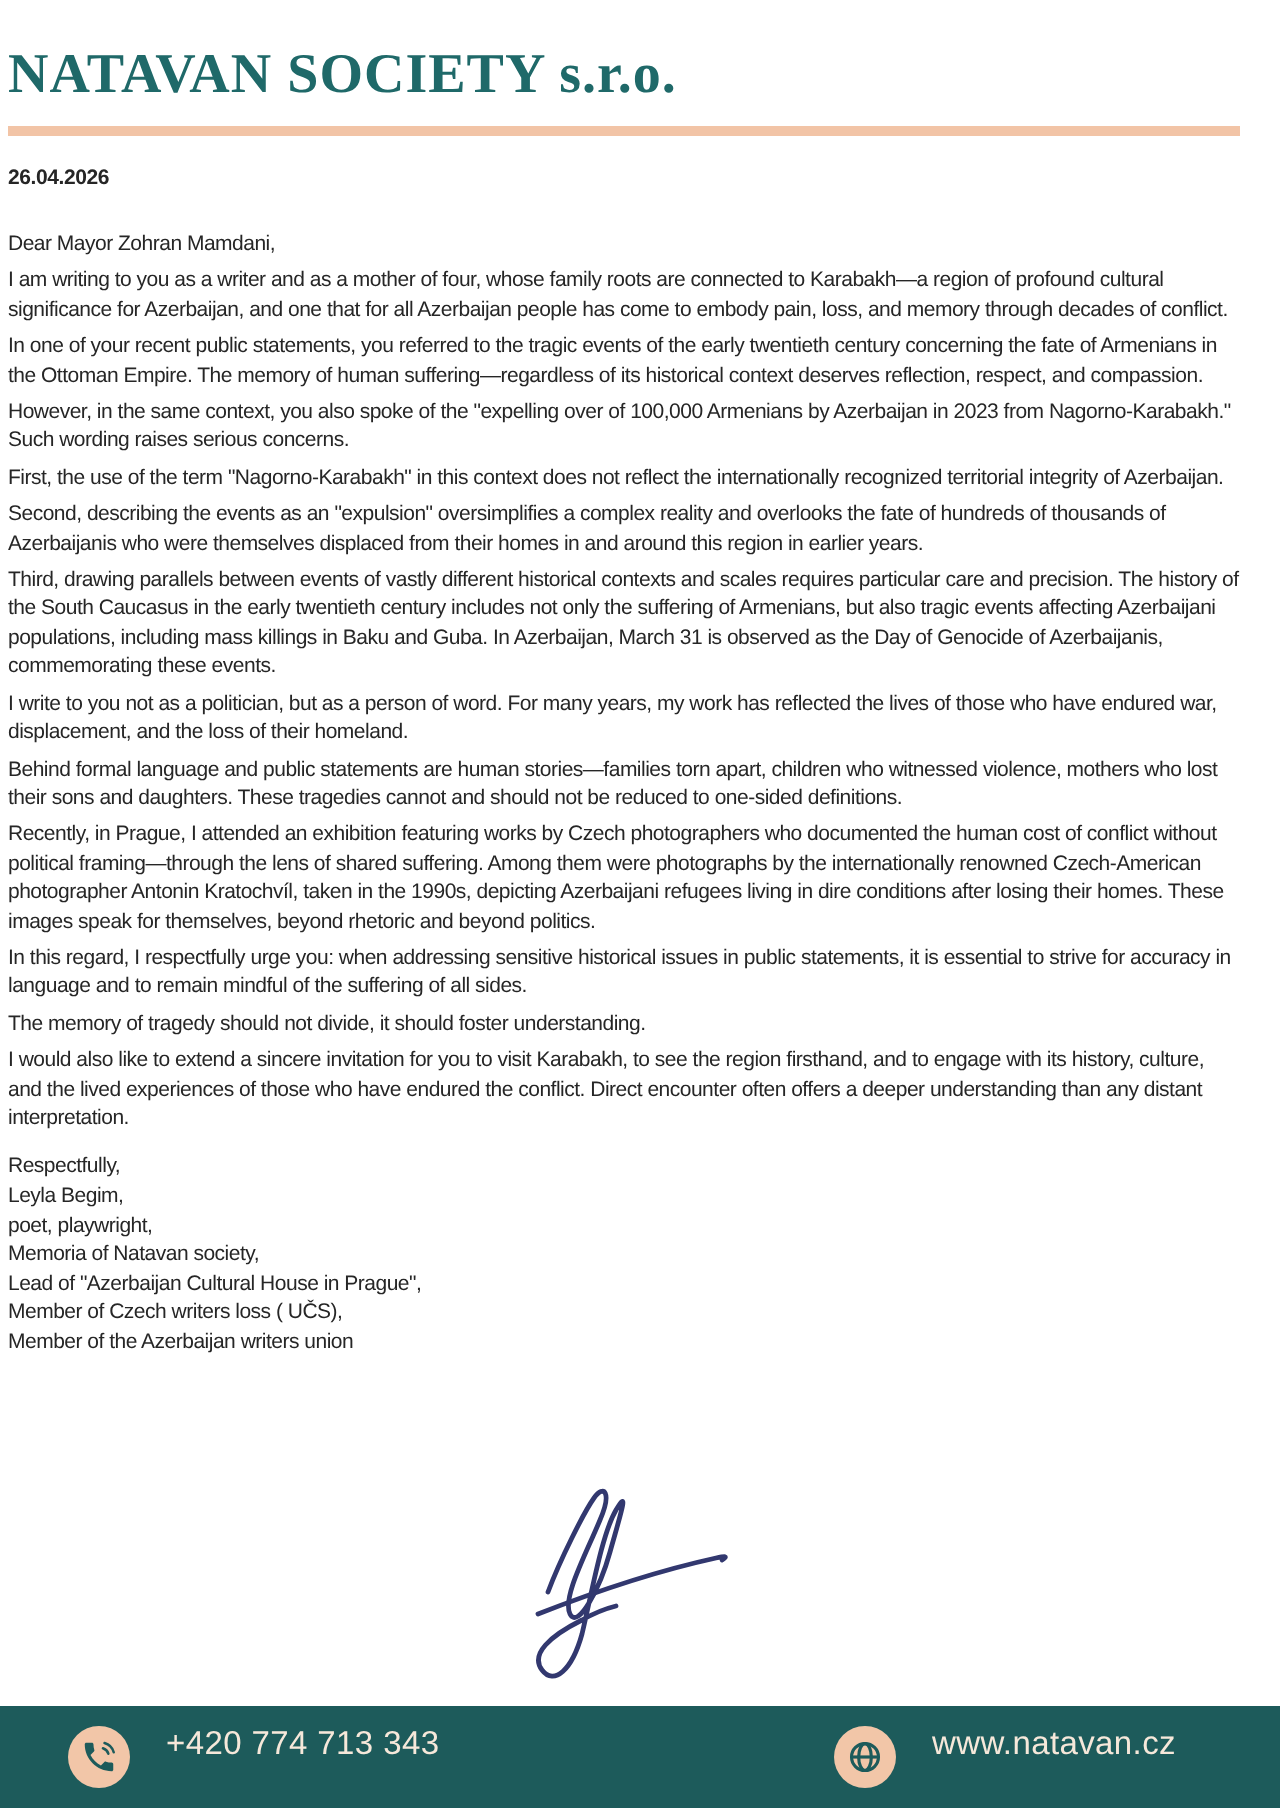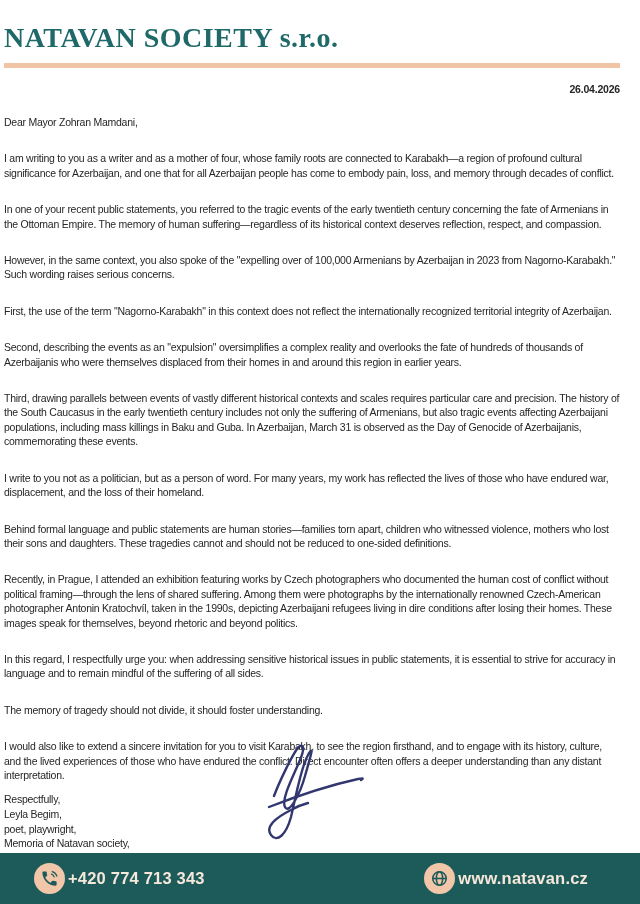--- a/index.html
+++ b/index.html
@@ -27,40 +27,39 @@
   .divider {
     height: 5px;
     background: #f2c4a6;
     margin-top: 9px;
   }
   .date {
     margin-top: 15px;
     font-size: 10.5px;
     font-weight: bold;
     letter-spacing: -0.2px;
-    text-align: right;
   }
   .subject {
     margin-top: 29px;
     font-size: 10.5px;
     font-weight: bold;
     line-height: 14.5px;
     letter-spacing: -0.2px;
   }
   .salutation {
     margin-top: 20px;
     font-size: 10.5px;
     line-height: 14.4px;
     letter-spacing: -0.25px;
   }
   .body-paragraphs p {
     font-size: 10.5px;
     line-height: 14.4px;
     letter-spacing: -0.25px;
-    margin-top: 22px;
+    margin-top: 4px;
     text-align: left;
   }
   .closing {
     margin-top: 10px;
     font-size: 10.5px;
     line-height: 14.6px;
     letter-spacing: -0.25px;
   }
   .signature {
     position: absolute;
@@ -74,23 +73,22 @@
     left: 0; right: 0; bottom: 0;
     height: 51px;
     background: #1d5b5b;
     display: flex;
     align-items: center;
     justify-content: space-between;
     padding: 0 52px 0 34px;
   }
   .footer-item {
     display: flex;
-    align-items: center;
-    gap: 3px;
-    font-weight: bold;
+    align-items: flex-start;
+    gap: 18px;
   }
   .icon-circle {
     width: 31px;
     height: 31px;
     border-radius: 50%;
     background: #f2c6a8;
     display: flex;
     align-items: center;
     justify-content: center;
     flex-shrink: 0;

